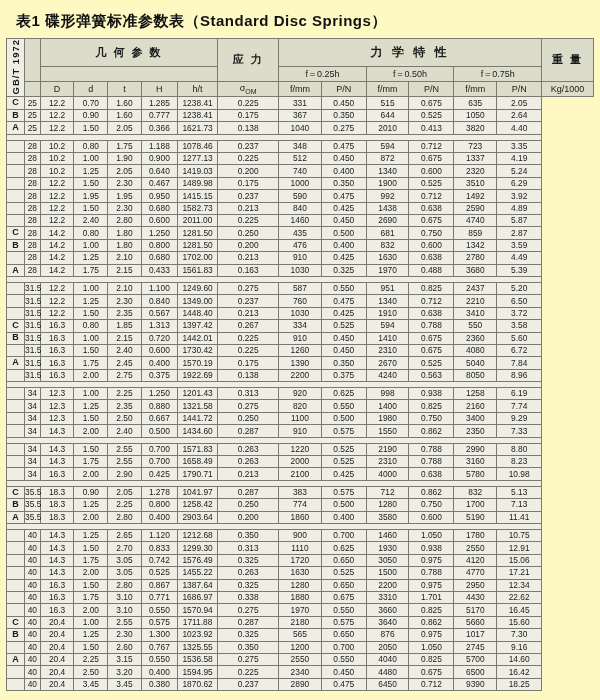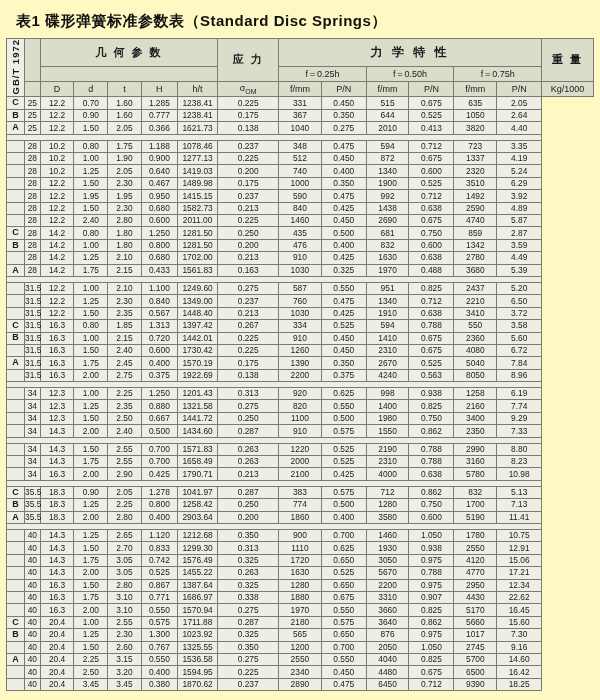--- a/index.html
+++ b/index.html
@@ -659,21 +659,21 @@
           <td class="rowlabel"></td>
           <td class="num">40</td>
           <td class="num">14.3</td>
           <td class="num">2.00</td>
           <td class="num">3.05</td>
           <td class="num">0.525</td>
           <td class="num">1455.22</td>
           <td class="num">0.263</td>
           <td class="num">1630</td>
           <td class="num">0.525</td>
-          <td class="num">5670</td>
+          <td class="num">1500</td>
           <td class="num">0.788</td>
           <td class="num">4770</td>
           <td class="num">17.21</td>
         </tr>
         <tr class="data">
           <td class="rowlabel"></td>
           <td class="num">40</td>
           <td class="num">16.3</td>
           <td class="num">1.50</td>
           <td class="num">2.80</td>
@@ -692,21 +692,21 @@
           <td class="num">40</td>
           <td class="num">16.3</td>
           <td class="num">1.75</td>
           <td class="num">3.10</td>
           <td class="num">0.771</td>
           <td class="num">1686.97</td>
           <td class="num">0.338</td>
           <td class="num">1880</td>
           <td class="num">0.675</td>
           <td class="num">3310</td>
-          <td class="num">0.907</td>
+          <td class="num">1.701</td>
           <td class="num">4430</td>
           <td class="num">22.62</td>
         </tr>
         <tr class="data">
           <td class="rowlabel"></td>
           <td class="num">40</td>
           <td class="num">16.3</td>
           <td class="num">2.00</td>
           <td class="num">3.10</td>
           <td class="num">0.550</td>

